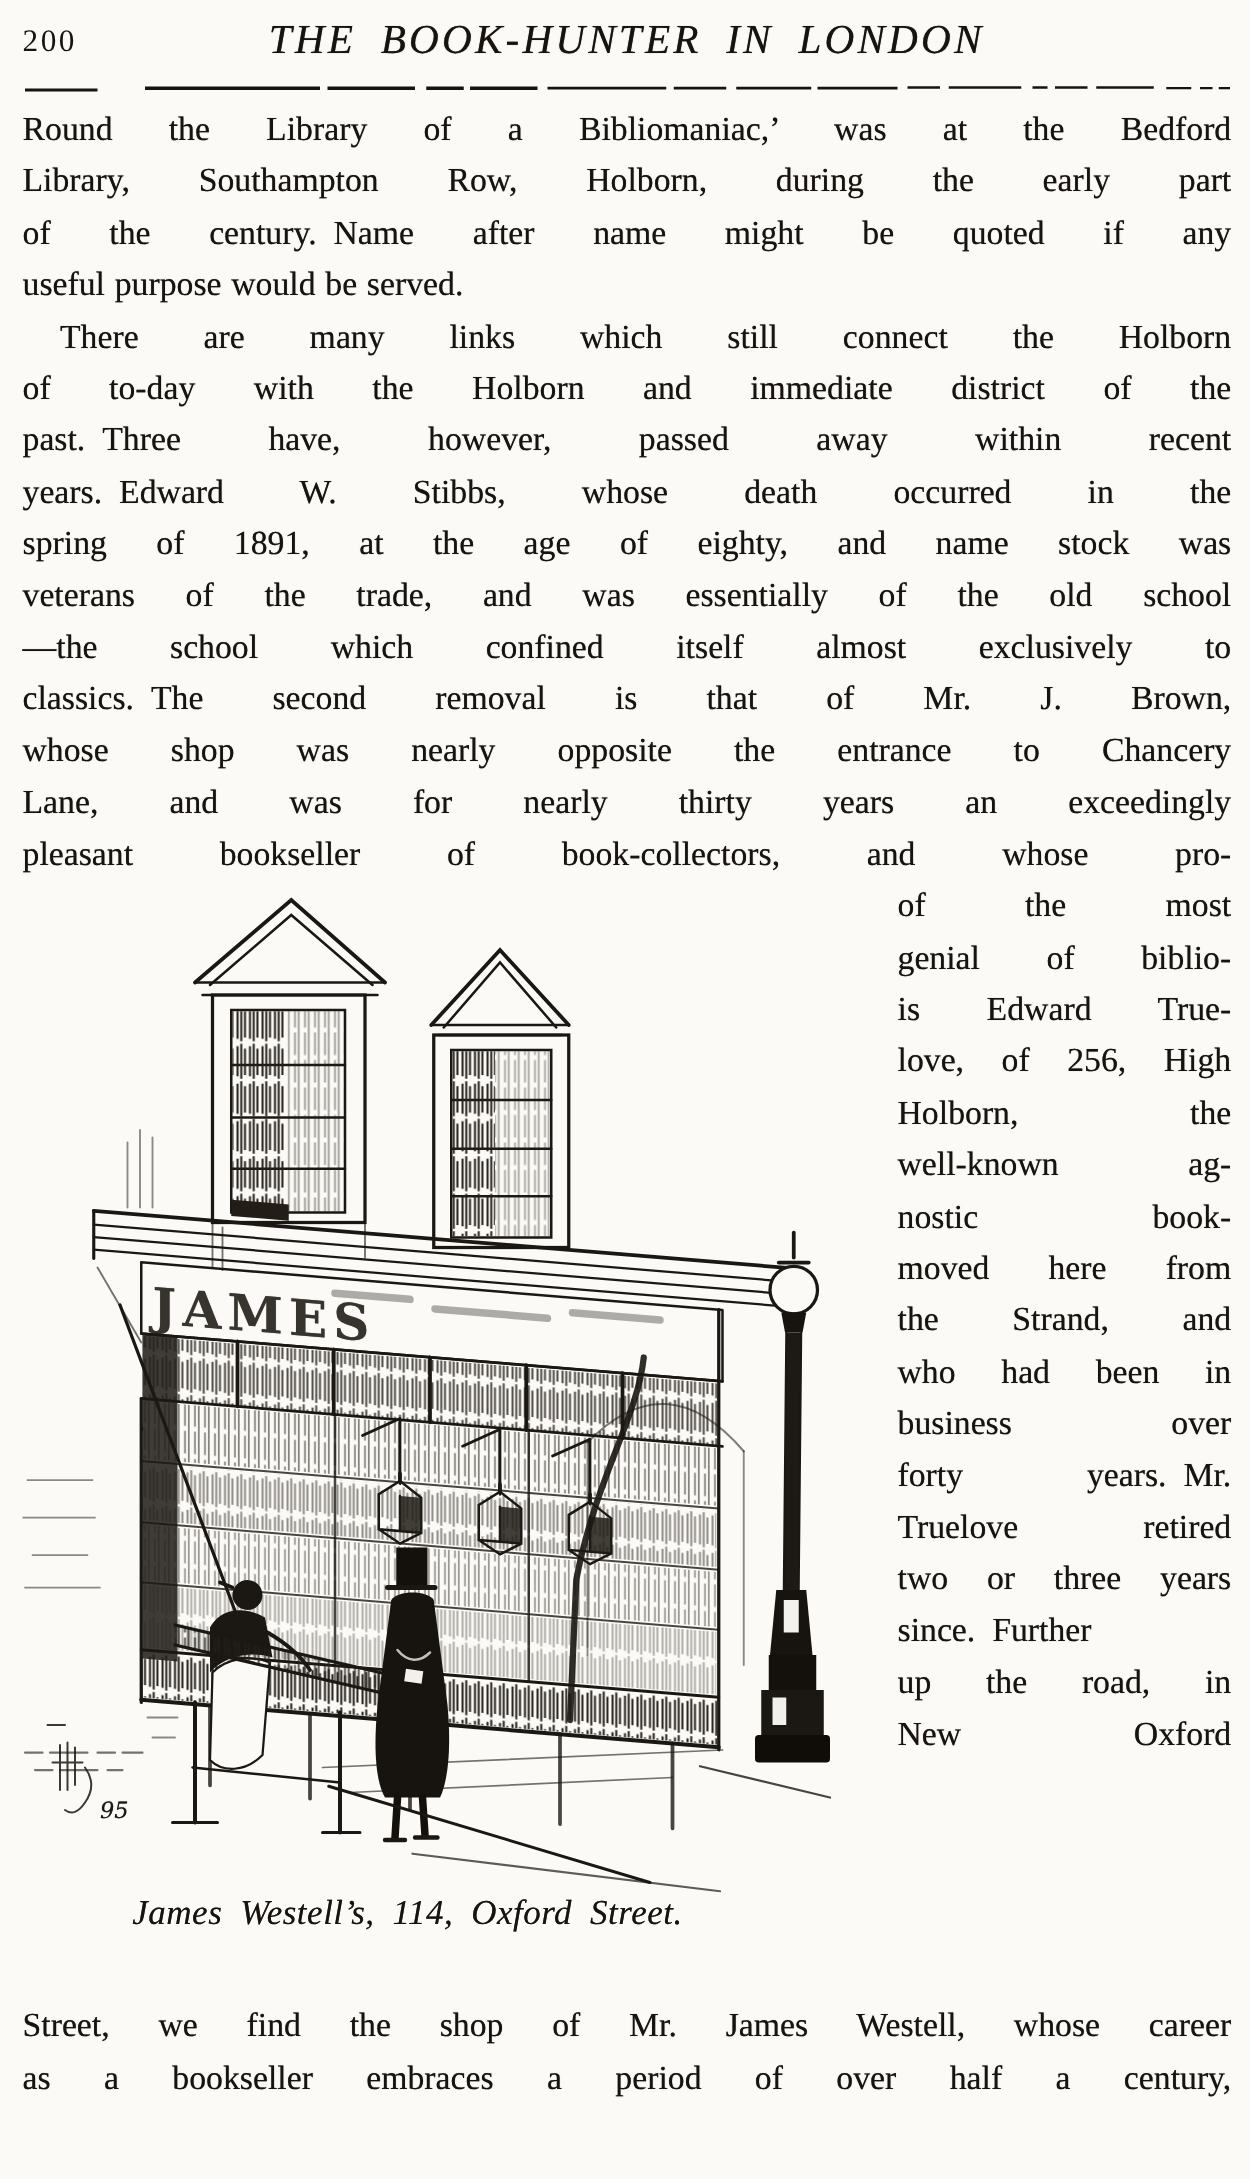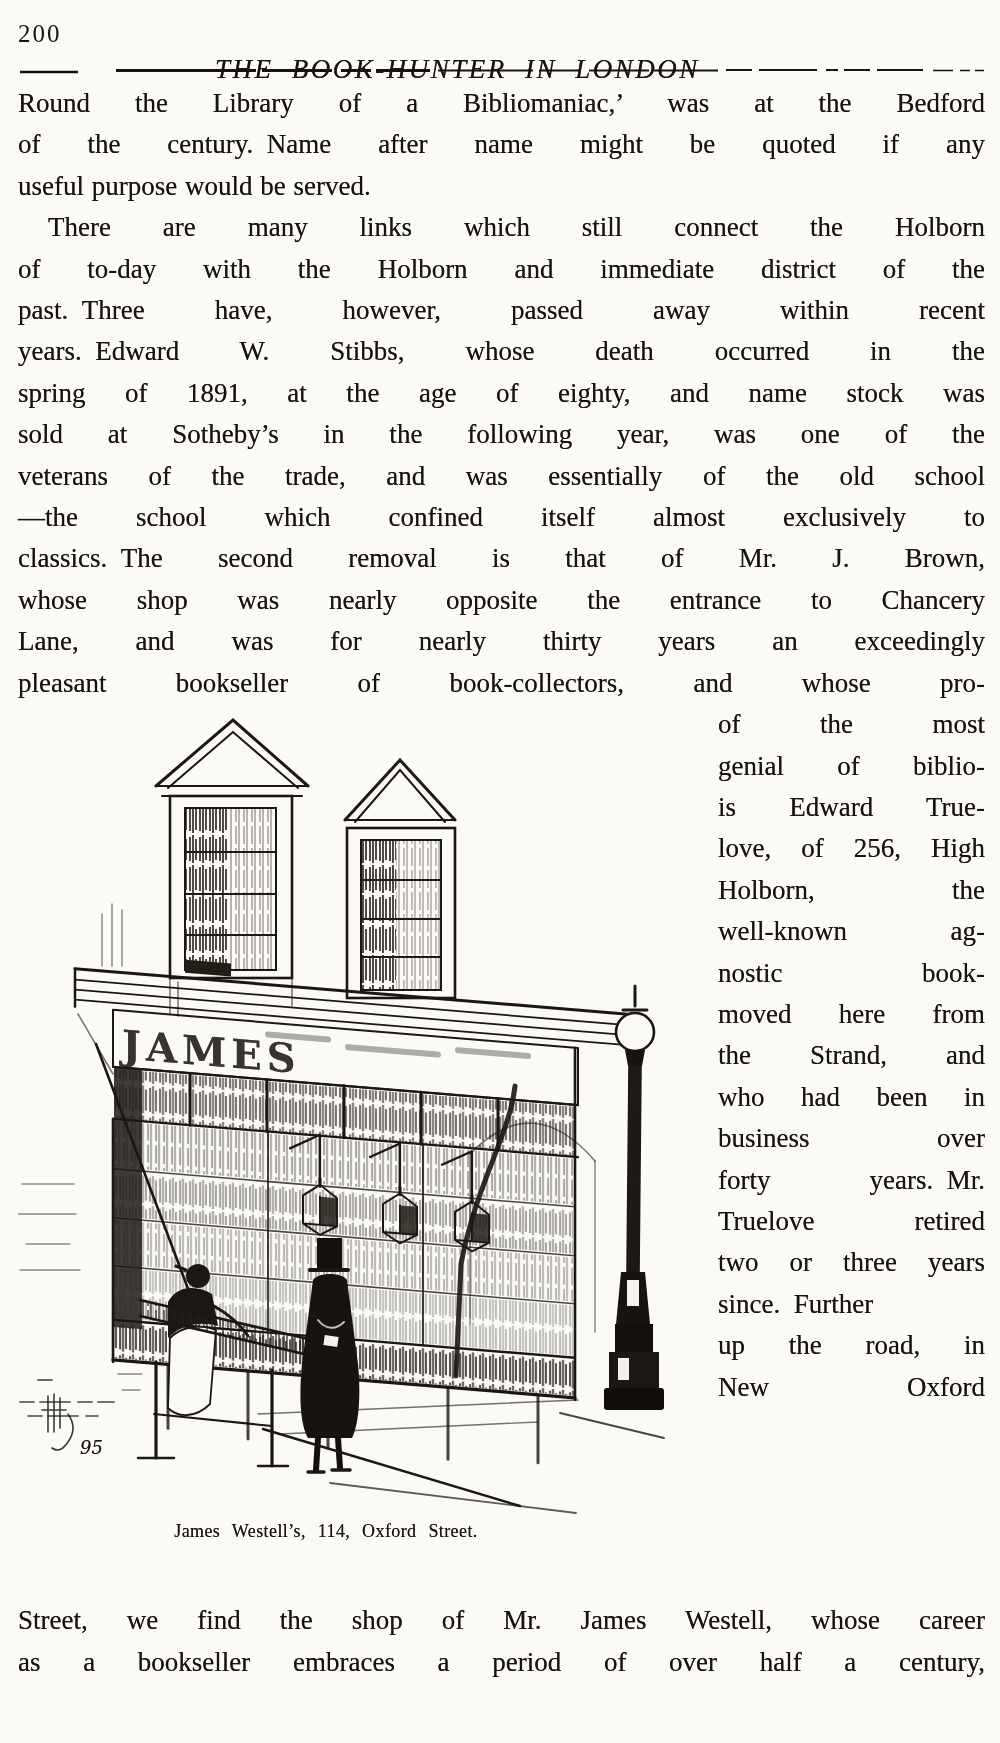--- a/index.html
+++ b/index.html
@@ -5,37 +5,37 @@
   html,body{margin:0;padding:0;background:#fbfaf6;}
   .page{
     position:relative; width:1000px; height:1743px; box-sizing:border-box;
     background:#fbfaf6; color:#17130e; overflow:hidden;
     padding:12px 15px 17px 18px;
     font-family:"Liberation Serif", serif;
   }
   
   .hdr{position:relative; height:50px;}
   .pagenum{position:absolute; left:0; top:8px; font-size:25px; letter-spacing:2px;}
-  .ptitle{position:absolute; left:197px; top:2px; font-size:27px; font-style:italic;
+  .ptitle{position:absolute; left:197px; top:2px; font-size:33px; font-style:italic;
           letter-spacing:2.5px; word-spacing:9px; white-space:nowrap;
-          text-shadow:0 0 .6px rgba(23,19,14,.75);margin-top:40px;}
+          text-shadow:0 0 .6px rgba(23,19,14,.75);}
   .rule{display:block; margin-top:2px;}
   
   .body{margin-top:5px; font-size:27px; line-height:41.4px;
         text-shadow:0 0 .55px rgba(23,19,14,.7);}
   .ln{text-align:justify; text-align-last:justify; word-spacing:1px; white-space:normal;}
   .ln.end{text-align-last:left;}
   .ln.indent{padding-left:30px;}
   
   .midrow{display:flex; align-items:flex-start;}
   .figcol{width:700px; flex:0 0 700px;}
   .txtcol{flex:1 1 auto; min-width:0;}
   .engraving{display:block; margin-top:10px;}
   .caption{width:100%; box-sizing:border-box; padding-right:84px; margin-top:0;
-           text-align:center; font-size:18px; line-height:34px;
+           text-align:center; font-style:italic; font-size:28px; line-height:34px;
            word-spacing:7px; letter-spacing:.4px;
            text-shadow:0 0 .5px rgba(23,19,14,.7);}
   .bottom{margin-top:52px;}
   svg text{font-family:"DejaVu Serif", serif;}
 </style>
 </head>
 <body>
 
 <div class="page">
 
@@ -49,28 +49,28 @@
       <line x1="2" y1="8" x2="60" y2="8" stroke-width="2.4"></line>
       <line x1="98" y1="6.5" x2="412" y2="6.5" stroke-width="2.8" stroke-dasharray="140 6 70 9 30 5"></line>
       <line x1="420" y1="6.5" x2="700" y2="6.5" stroke-width="2.2" stroke-dasharray="95 6 42 8 60 5"></line>
       <line x1="708" y1="6" x2="905" y2="6" stroke-width="1.9" stroke-dasharray="26 7 58 9 12 6"></line>
       <line x1="915" y1="6.5" x2="966" y2="6.5" stroke-width="1.7" stroke-dasharray="20 7 10 5"></line>
     </g>
   </svg>
 
   <div class="body">
     <div class="ln">Round the Library of a Bibliomaniac,’ was at the Bedford</div>
+    <div class="ln">Library, Southampton Row, Holborn, during the early part</div>
     <div class="ln">of the century. Name after name might be quoted if any</div>
     <div class="ln end">useful purpose would be served.</div>
     <div class="ln indent">There are many links which still connect the Holborn</div>
     <div class="ln">of to-day with the Holborn and immediate district of the</div>
     <div class="ln">past. Three have, however, passed away within recent</div>
     <div class="ln">years. Edward W. Stibbs, whose death occurred in the</div>
     <div class="ln">spring of 1891, at the age of eighty, and name stock was</div>
-    <div class="ln">sold at Sotheby’s in the following year, was one of the</div>
     <div class="ln">veterans of the trade, and was essentially of the old school</div>
     <div class="ln">—the school which confined itself almost exclusively to</div>
     <div class="ln">classics. The second removal is that of Mr. J. Brown,</div>
     <div class="ln">whose shop was nearly opposite the entrance to Chancery</div>
     <div class="ln">Lane, and was for nearly thirty years an exceedingly</div>
     <div class="ln">pleasant bookseller of book-collectors, and whose pro-</div>
 
     <div class="midrow">
 
       <figure class="figcol" style="margin:0">

